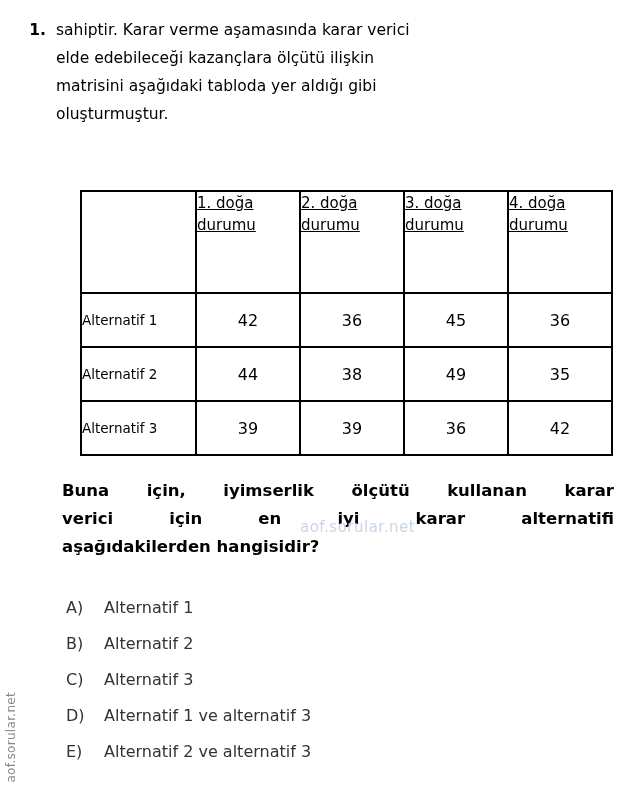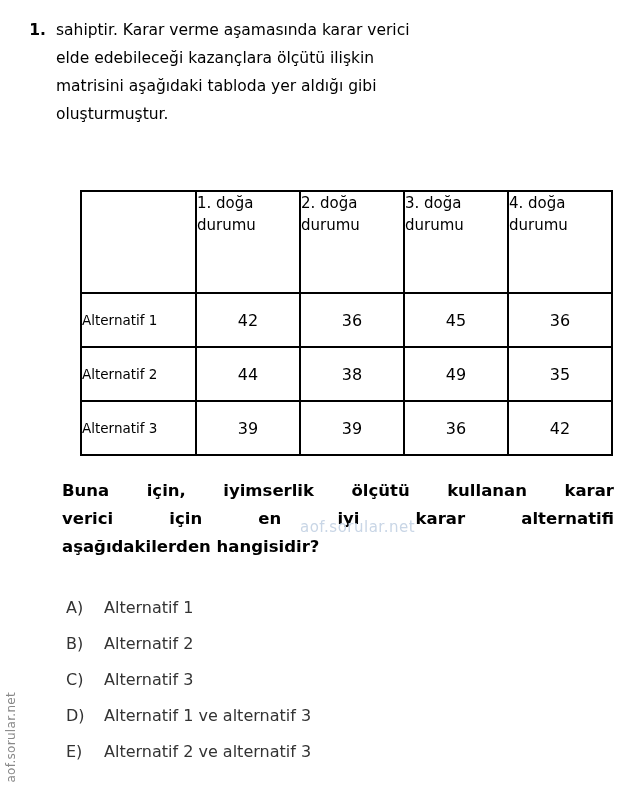--- a/index.html
+++ b/index.html
@@ -72,20 +72,21 @@
   .hdr-blank { width: 115px; height: 102px; }
   .hdr-cell {
     width: 104px;
     height: 102px;
     vertical-align: top;
     padding: 10px 0 0 6px;
     font-size: 15px;
     font-weight: bold;
     line-height: 22px;
     text-align: left;
+    text-decoration: underline;
   }
   .row-label {
     height: 54px;
     font-size: 13.5px;
     font-weight: bold;
     text-align: left;
     padding-left: 7px;
   }
   .val-cell {
     height: 54px;

